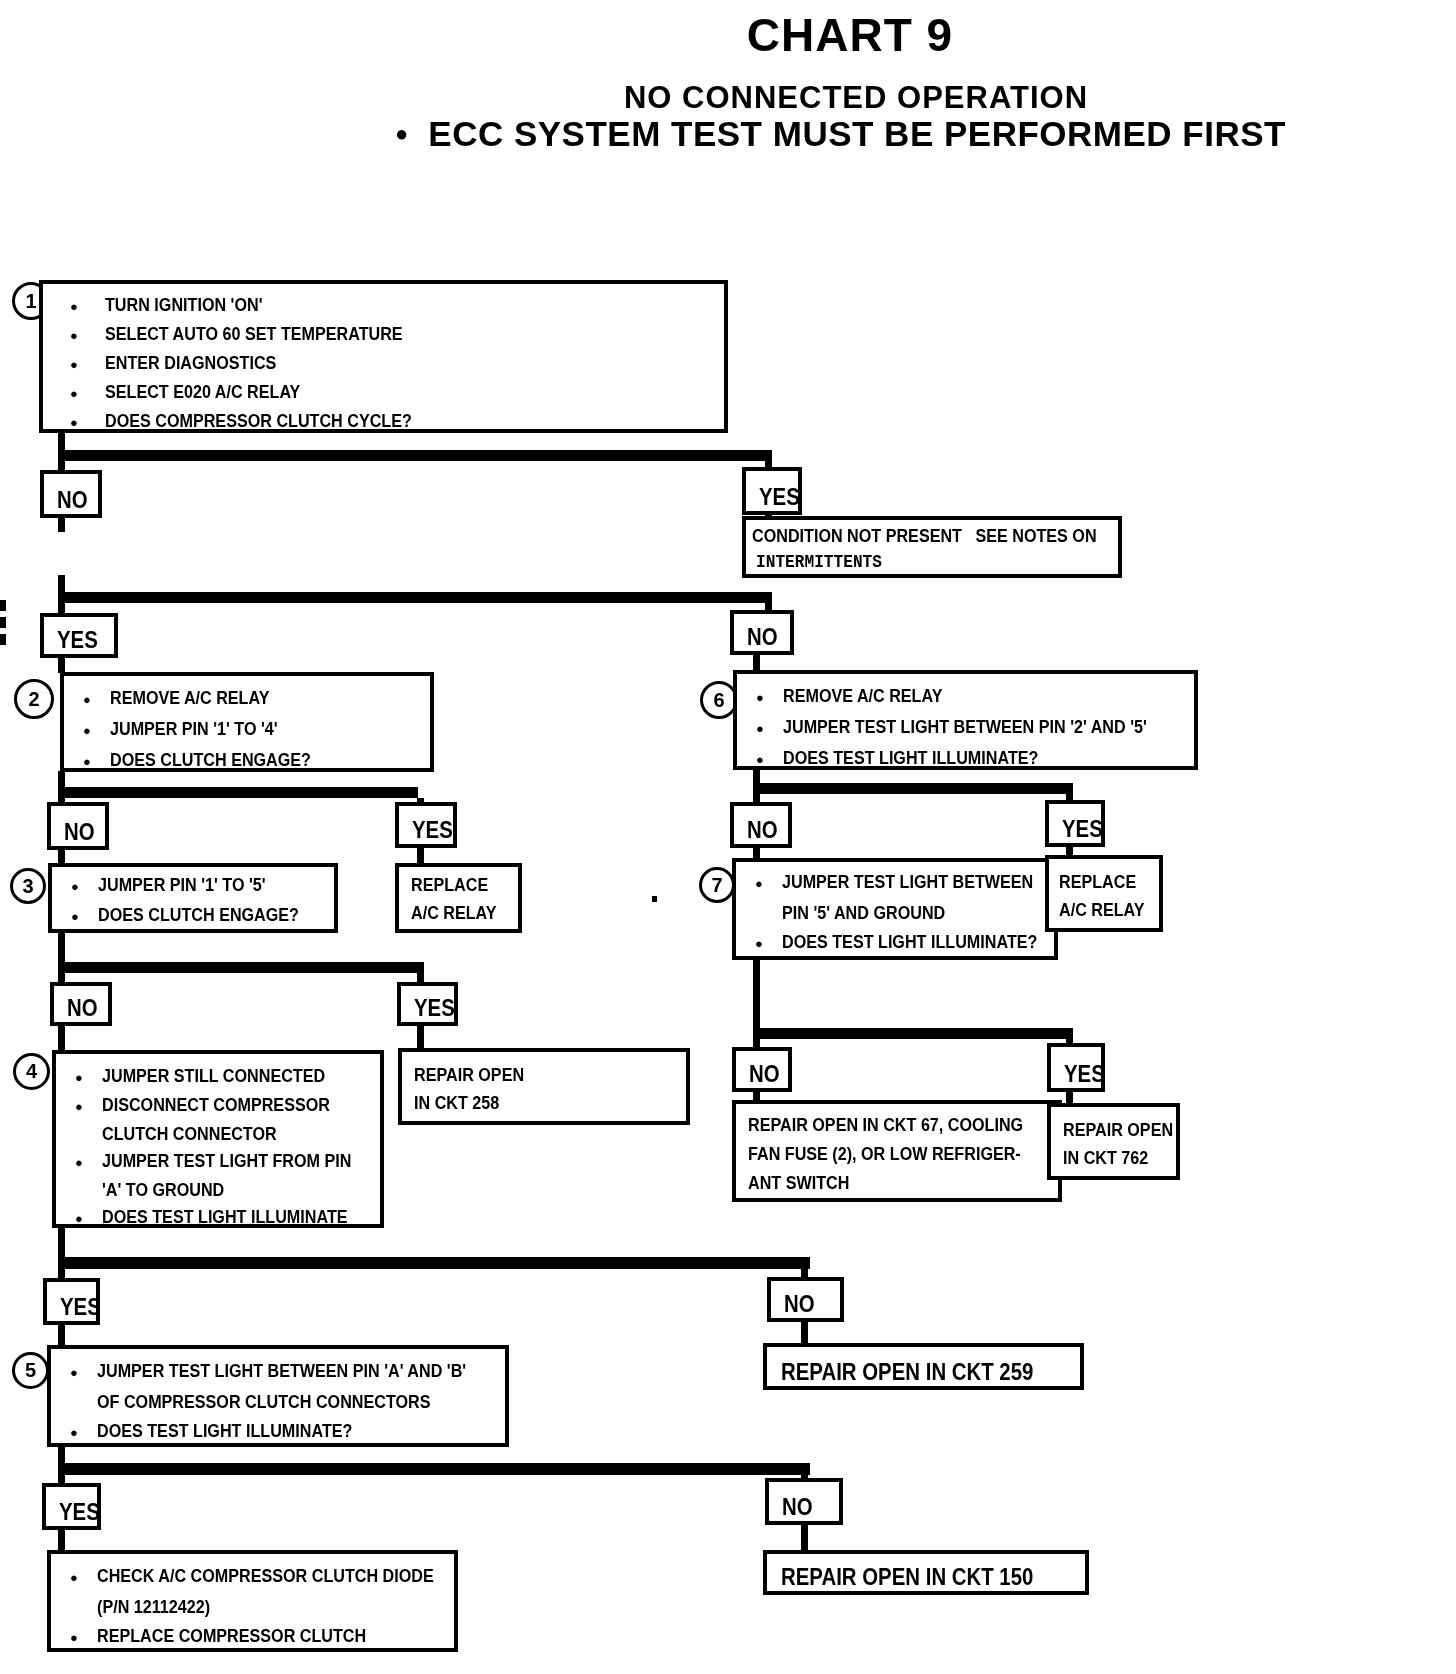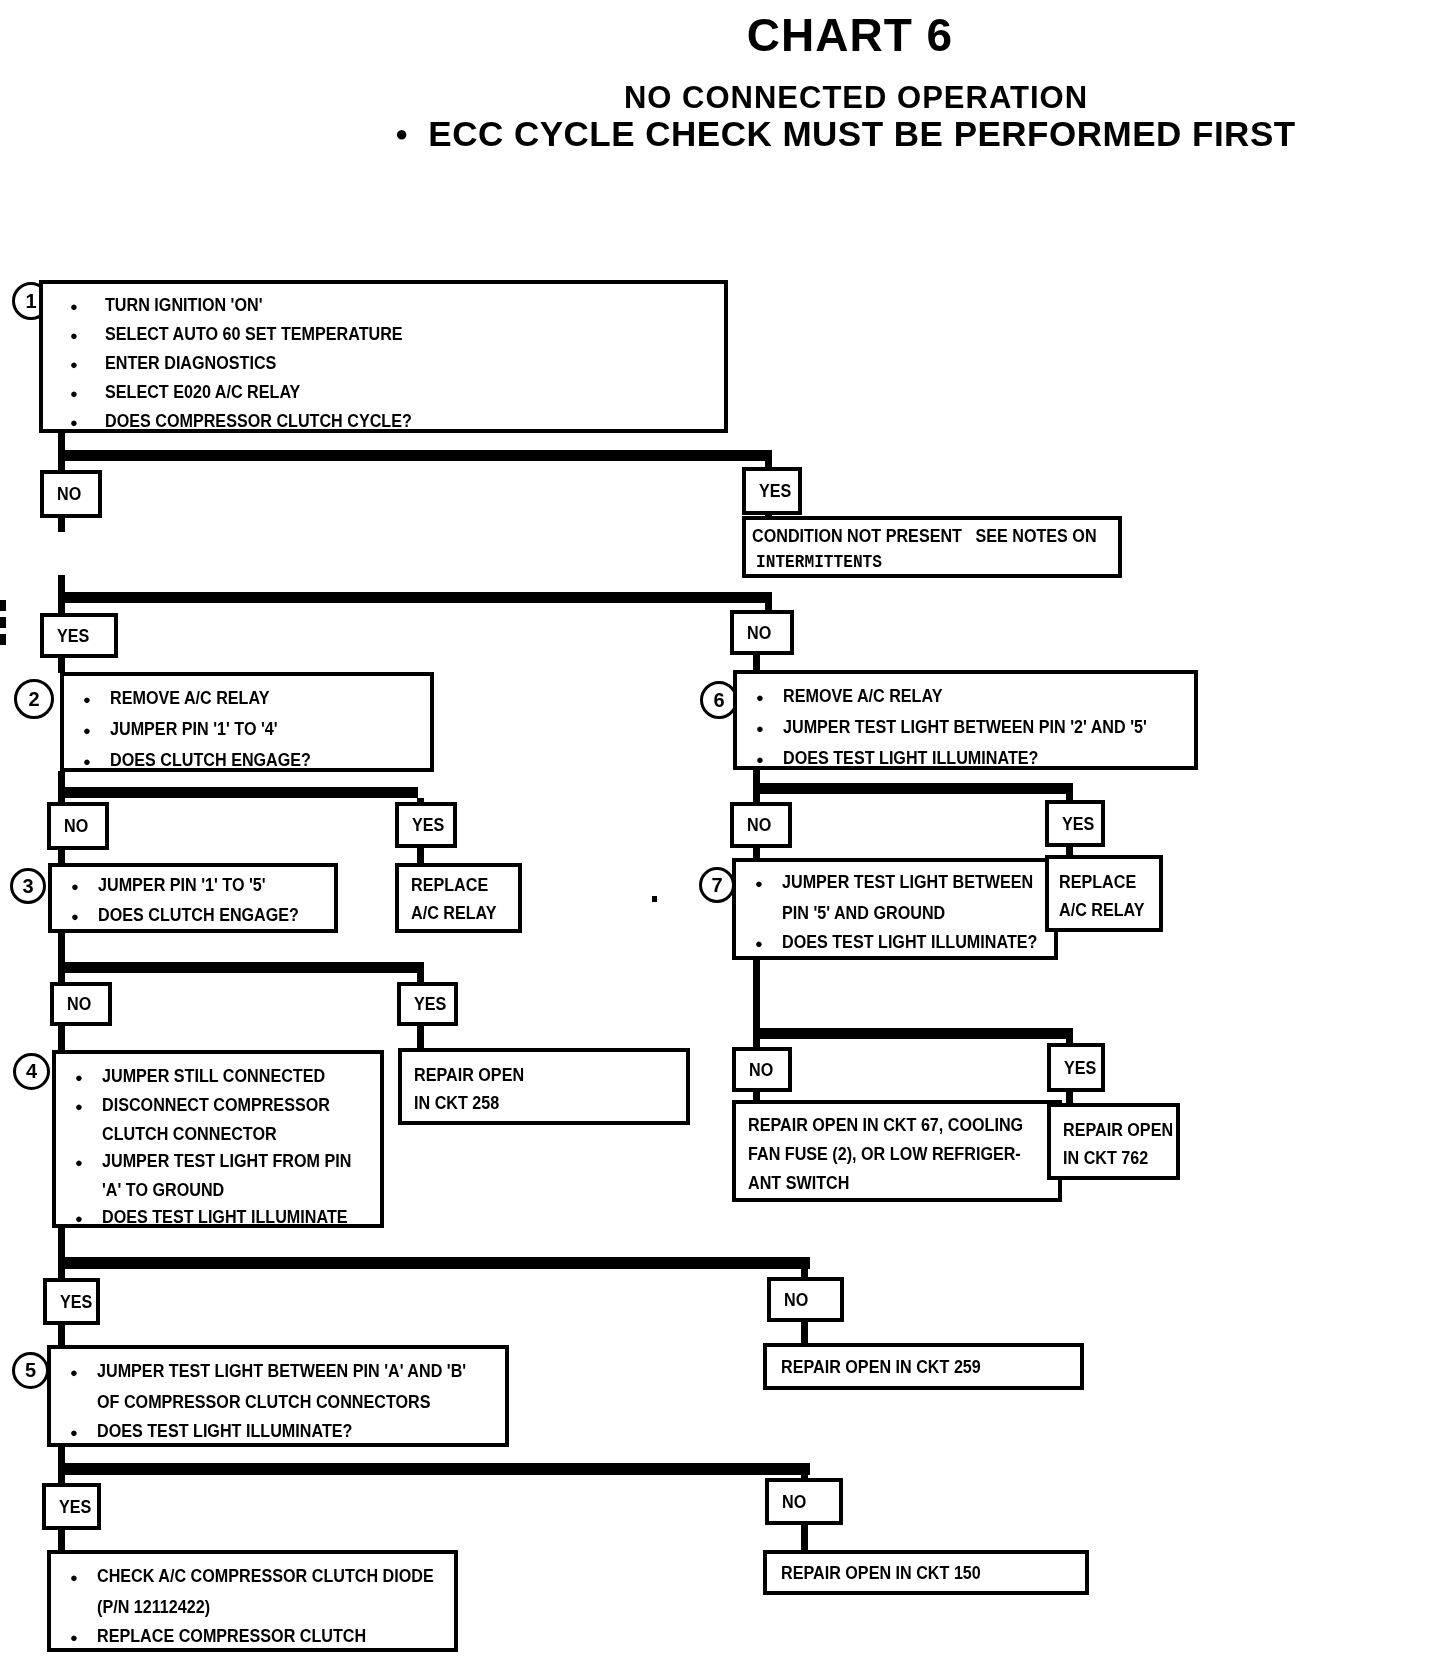--- a/index.html
+++ b/index.html
@@ -7,45 +7,45 @@
   #canvas {
     position: relative; width: 1456px; height: 1674px; background: #ffffff;
     font-family: "Liberation Sans", sans-serif; font-weight: 700; color: #000;
     overflow: hidden;
   }
   .title { position: absolute; text-align: center; letter-spacing: 1px; }
   .box { position: absolute; border: 4px solid #000; background: #fff; }
   .vl { position: absolute; width: 7px; background: #000; }
   .hl { position: absolute; height: 11px; background: #000; }
   .hl.thick { height: 12px; }
-  .tag { display: flex; align-items: center; padding-left: 13px; font-size: 19px; }
+  .tag { display: flex; align-items: flex-end; padding-left: 13px; font-size: 24px; }
   .txt { display: inline-block; white-space: pre; transform: scaleX(.85); transform-origin: 0 50%; }
   .rows { padding-top: 7px; }
   .bl { display: flex; align-items: baseline; font-size: 19px; line-height: 28px; }
   .dot { width: 46px; flex: none; text-align: center; font-size: 13px; }
   .wide .dot { width: 62px; }
   .lh27 .bl { line-height: 27px; }
   .lh29 .bl { line-height: 29px; }
   .plainrows { padding-top: 9px; padding-left: 12px; font-size: 19px; line-height: 28px; }
   .circle {
     position: absolute; width: 38px; height: 38px; border: 3px solid #000; border-radius: 50%;
     display: flex; align-items: center; justify-content: center; font-size: 20px; background: #fff;
   }
   .mark { position: absolute; background: #000; }
 </style>
 </head>
 <body>
 
 <div id="canvas">
 
-  <div class="title" style="left:640px;top:8px;width:420px;font-size:46px;">CHART 6</div>
+  <div class="title" style="left:640px;top:8px;width:420px;font-size:46px;">CHART 9</div>
   <div class="title" style="left:556px;top:80px;width:600px;font-size:31px;">NO CONNECTED OPERATION</div>
   <div style="position:absolute;left:395px;top:114px;display:flex;align-items:center;">
     <span style="font-size:22px;margin-right:20px;">●</span>
-    <span style="font-size:35px;letter-spacing:.5px;">ECC CYCLE CHECK MUST BE PERFORMED FIRST</span>
+    <span style="font-size:35px;letter-spacing:.5px;">ECC SYSTEM TEST MUST BE PERFORMED FIRST</span>
   </div>
 
   <div class="circle" style="left:12px;top:282px;">1</div>
   <div class="box rows lh27 wide" style="left:39px;top:280px;width:689px;height:153px;">
     <div class="bl">
         <span class="dot">●</span>
         <span class="txt">TURN IGNITION 'ON'</span>
       </div>
     <div class="bl">
         <span class="dot">●</span>

